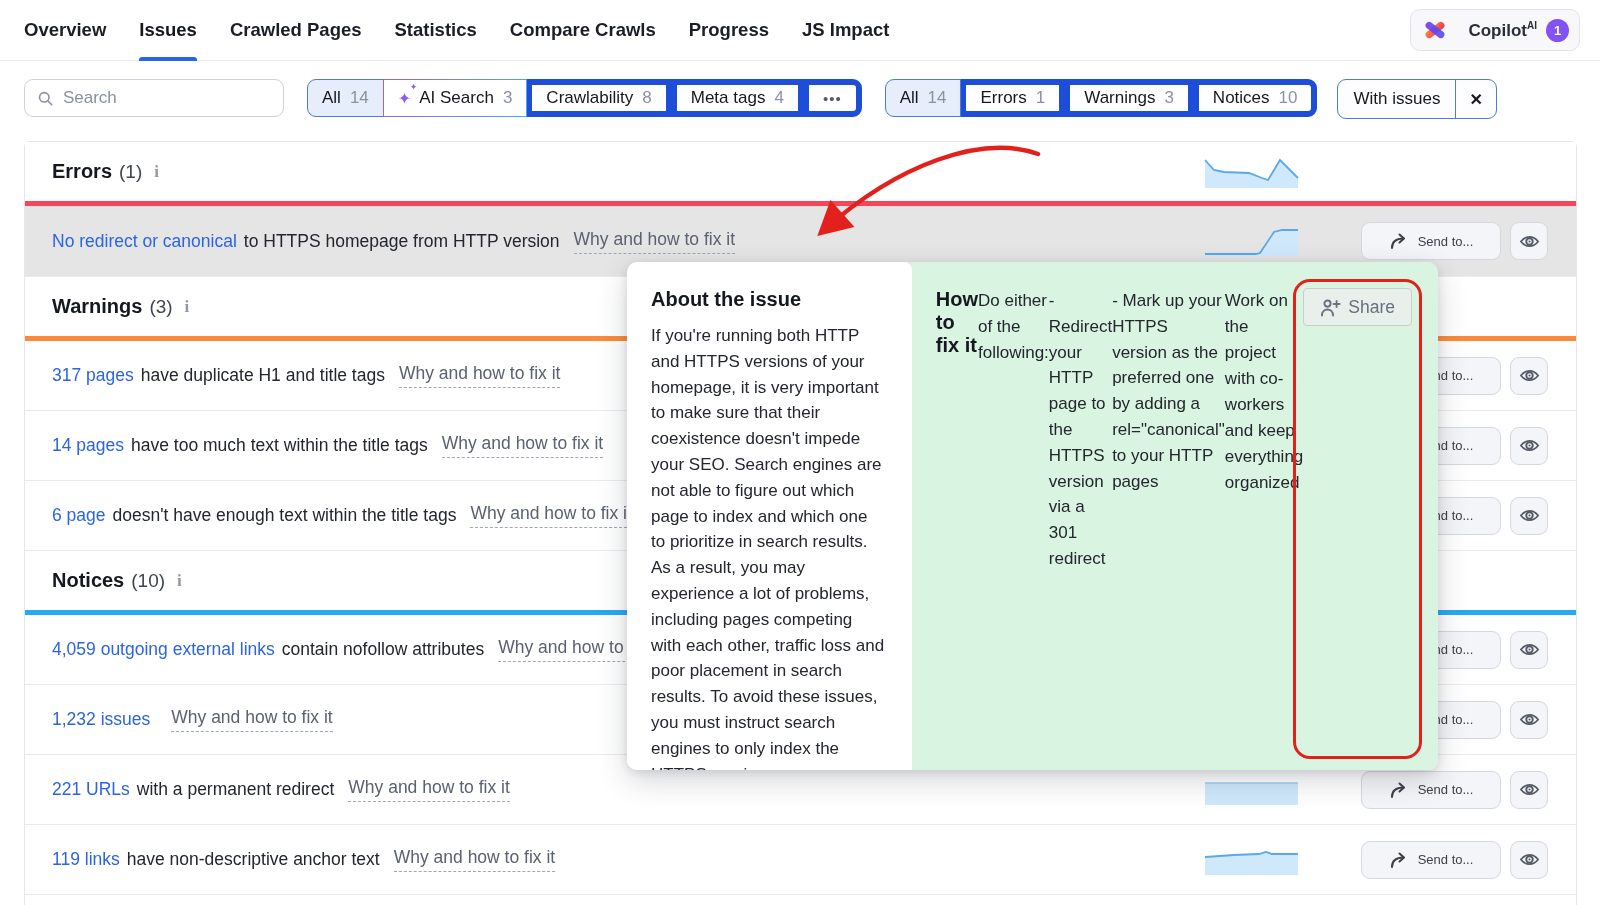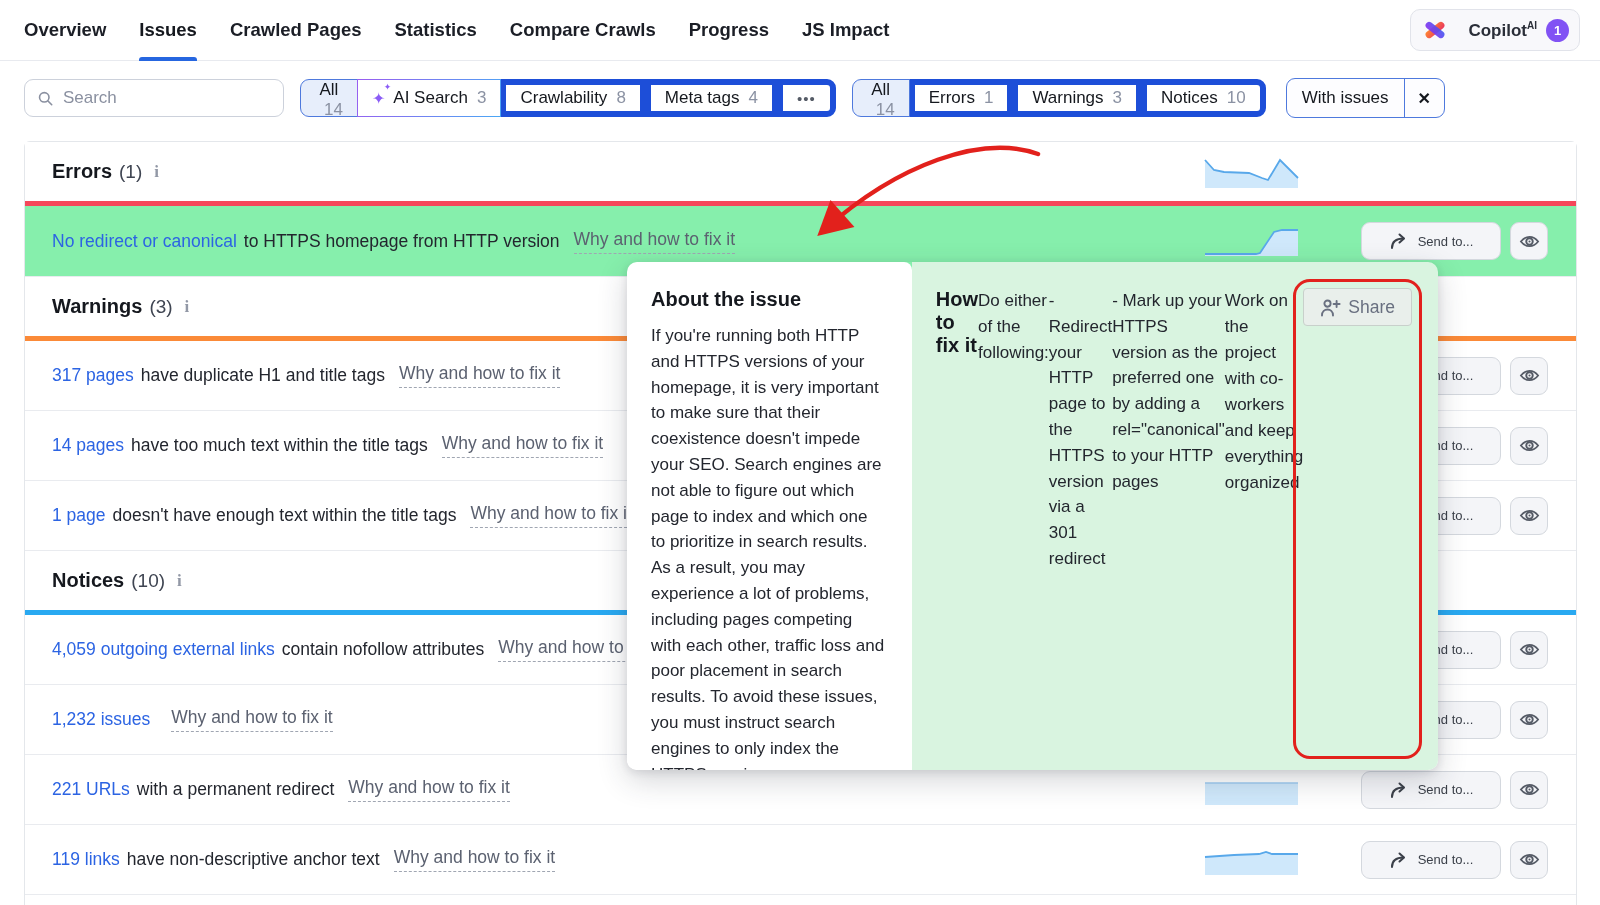--- a/index.html
+++ b/index.html
@@ -18,31 +18,31 @@
   .copilot { margin-left:auto; display:flex; align-items:center; gap:9px;
     border:1px solid #e1e3ea; background:#f8f8fb; border-radius:10px;
     height:42px; padding:0 10px 0 12px; cursor:pointer; }
   .copilot-label { font-size:17px; font-weight:700; color:#2a2e38;margin-left:12px; }
   .copilot-label sup { font-size:10px; font-weight:700; }
   .copilot-badge { width:23px; height:23px; border-radius:50%; background:#8152f4;
     color:#fff; font-size:13px; font-weight:700; display:flex; align-items:center; justify-content:center; }
 
   
   .filterbar { position:absolute; top:79px; left:24px; right:24px; height:38px;
-    display:flex; align-items:center; z-index:2; }
+    display:flex; align-items:flex-start; z-index:2; }
   .search { width:260px; height:38px; border:1px solid #ccd1db; border-radius:9px;
     display:flex; align-items:center; padding:0 10px 0 12px; gap:9px; background:#fff; }
   .search input { border:none; outline:none; font-size:17px; width:100%;
     font-family:"Liberation Sans", sans-serif; color:#3c4250; background:transparent; }
   .search input::placeholder { color:#8a90a0; }
   .chipgroup { display:flex; margin-left:16px; }
   .chip { position:relative; display:flex; align-items:center; height:38px; padding:0 14px;
     background:#fff; border:6px solid #1d4ed8; margin-left:-1px; font-size:17px;
     color:#15181e; cursor:pointer; white-space:nowrap; }
-  .chip:first-child { border-radius:9px 0 0 9px; margin-left:0;flex-direction:column; }
+  .chip:first-child { border-radius:9px 0 0 9px; margin-left:7px; }
   .chip:last-child { border-radius:0 9px 9px 0; }
   .chip .count { color:#8b92a3; margin-left:9px; }
   .chip.selected { background:#e7eefb; border:1px solid #4e79dd; z-index:1; }
   .chip.gradient { border:1.5px solid transparent;
     background:linear-gradient(#fff,#fff) padding-box,
                linear-gradient(115deg,#9a5cf0,#4aa8f5) border-box; z-index:1; }
   .sparkles { color:#8b5cf6; font-size:16px; margin-right:8px; position:relative; }
   .sparkles .s2 { position:absolute; top:-7px; right:-6px; font-size:9px; }
   .chip.more { color:#555b66; font-size:15px; letter-spacing:1px; }
   .with-issues { margin-left:20px; display:flex; align-items:stretch; height:40px;
@@ -56,21 +56,21 @@
     border:1px solid #e4e7eb; border-radius:6px 6px 0 0; background:#fff; z-index:1; }
   .sec-header { position:relative; height:59px; display:flex; align-items:center;
     padding-left:27px; background:#fff; }
   .sec-title { font-size:20px; font-weight:700; color:#15181e; }
   .sec-count { font-size:19px; color:#3f4552; margin-left:7px; }
   .info-i { font-family:"Liberation Serif", serif; font-weight:700; font-size:17px;
     color:#9298a6; margin-left:12px; cursor:pointer; }
   .bar { height:5px; width:100%; }
   .row { position:relative; height:70px; display:flex; align-items:center;
     padding-left:27px; border-bottom:1px solid #e9ebef; background:#fff; font-size:17.5px; }
-  .row.hl { background:#86efac; height:71px; }
+  .row.hl { background:#e5e5e5; height:71px; }
   .row .num-link { color:#2c64e3; cursor:pointer; margin-right:7px; white-space:nowrap; }
   .row .row-text { color:#23262e; white-space:nowrap; }
   .why-link { margin-left:14px; color:#5b6170; border-bottom:1.5px dashed #a0a6b2;
     padding-bottom:3px; cursor:pointer; white-space:nowrap; }
   .spark { position:absolute; right:277px; top:50%; transform:translateY(-50%); }
   .sec-header .spark { top:31px; }
   .sendto { position:absolute; right:75px; top:50%; transform:translateY(-50%);
     height:38px; width:140px; display:flex; align-items:center; justify-content:center; gap:9px;
     background:#f4f5f8; border:1px solid #d4d8de; border-radius:9px;
     font-size:13px; color:#3b4049; cursor:pointer; }
@@ -287,21 +287,21 @@
     <span class="eyebtn">
       <svg width="23" height="23" viewBox="0 0 24 24">
         <path d="M3 12 C8 5.5 16 5.5 21 12 C16 18.5 8 18.5 3 12 Z" fill="none" stroke="#555b66" stroke-width="1.8"></path>
         <circle cx="12" cy="12" r="3.4" fill="none" stroke="#555b66" stroke-width="2"></circle>
         <circle cx="12" cy="12" r="1.1" fill="#555b66"></circle>
       </svg>
     </span>
   </div>
 
   <div class="row">
-    <span class="num-link">1 page</span>
+    <span class="num-link">6 page</span>
     <span class="row-text">doesn't have enough text within the title tags</span>
     <span class="why-link">Why and how to fix it</span>
     <span class="sendto">
       <svg width="20" height="18" viewBox="0 0 20 18">
         <path d="M3 16 C3 9 8 6.5 14.5 6.5" fill="none" stroke="#3b4049" stroke-width="2" stroke-linecap="round"></path>
         <path d="M10.5 2.5 L15 6.5 L10.5 10.5" fill="none" stroke="#3b4049" stroke-width="2" stroke-linecap="round" stroke-linejoin="round"></path>
       </svg>
       <span>Send to...</span>
     </span>
     <span class="eyebtn">

